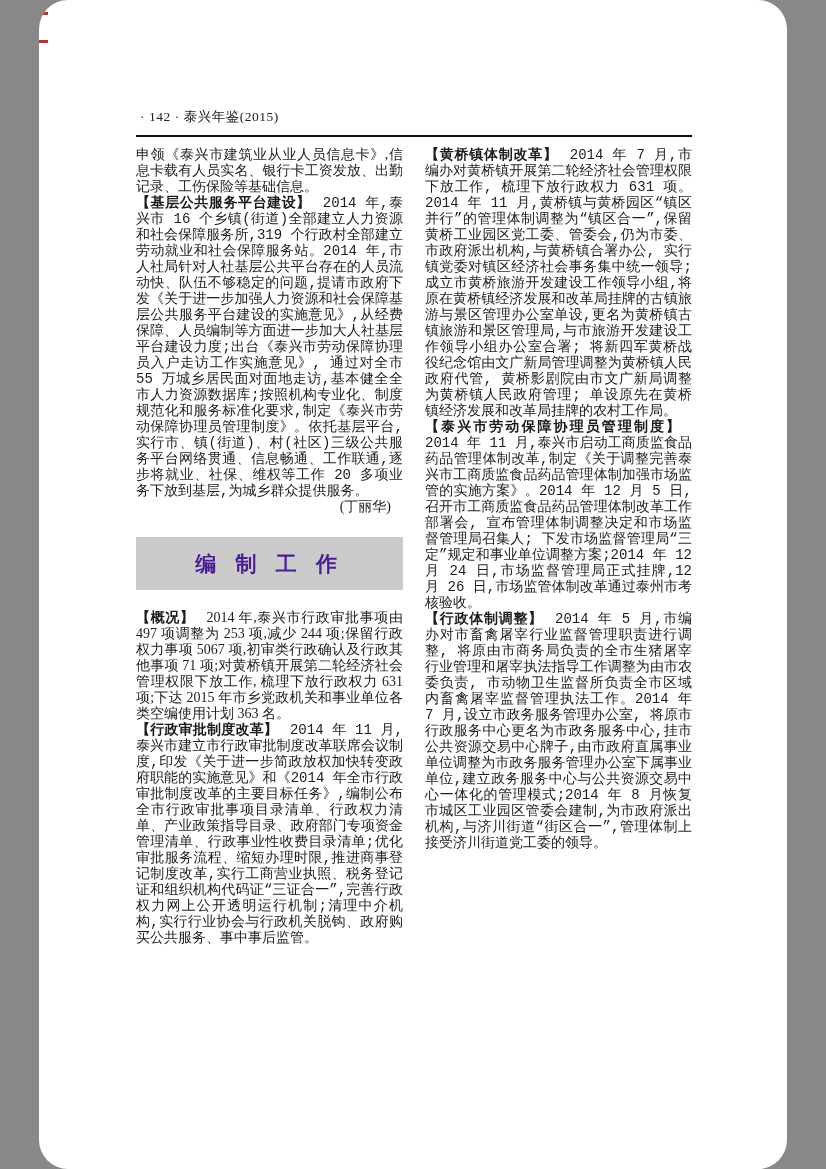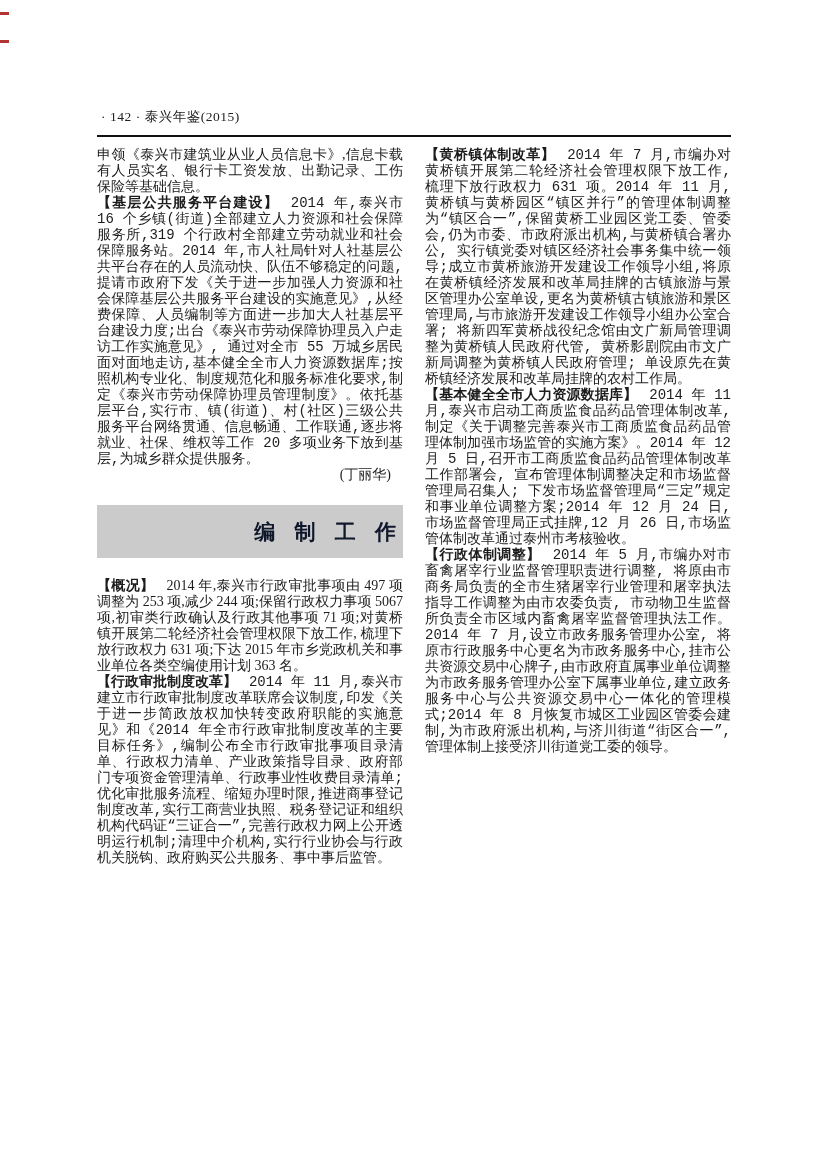--- a/index.html
+++ b/index.html
@@ -1,24 +1,25 @@
 <!DOCTYPE html>
 <html><head>
 <meta charset="utf-8">
 <style>
   html, body { margin: 0; padding: 0; background: #888; }
   .page {
     position: relative;
-    width: 826px;
+    width: 748px;
     height: 1169px;
     margin: 0 auto;
     background: #ffffff;
     font-family: "Liberation Serif", serif;
     color: #1c1c1c;
     overflow: hidden;
+    border-radius: 29px;
   }
   .edge-mark {
     position: absolute;
     left: 0;
     width: 9px;
     height: 3px;
     background: #b23434;
   }
   .edge-mark.m1 { top: 12px; }
   .edge-mark.m2 { top: 40px; }
@@ -58,25 +59,25 @@
     text-align: right;
     padding-right: 12px;
     margin-top: 2px;
   }
   .chapter-box {
     margin: 22px 0 20px 0;
     height: 53px;
     background: #cbcbcb;
     display: flex;
     align-items: center;
-    justify-content: flex-end;
+    justify-content: center;
     font-size: 21px;
     font-weight: bold;
     letter-spacing: 7px;
-    color: #0f172a;
+    color: #4c1d95;
   }
 </style>
 </head>
 <body>
 
 <div class="page">
 
   <div class="edge-mark m1"></div>
   <div class="edge-mark m2"></div>
 
@@ -100,21 +101,21 @@
       <p class="para"><span class="sec-title">【概况】</span><span>2014 年,泰兴市行政审批事项由 497 项调整为 253 项,减少 244 项;保留行政权力事项 5067 项,初审类行政确认及行政其他事项 71 项;对黄桥镇开展第二轮经济社会管理权限下放工作, 梳理下放行政权力 631 项;下达 2015 年市乡党政机关和事业单位各类空编使用计划 363 名。</span></p>
 
       <p class="sec"><span class="sec-title">【行政审批制度改革】</span><span>2014 年 11 月,泰兴市建立市行政审批制度改革联席会议制度,印发《关于进一步简政放权加快转变政府职能的实施意见》和《2014 年全市行政审批制度改革的主要目标任务》,编制公布全市行政审批事项目录清单、行政权力清单、产业政策指导目录、政府部门专项资金管理清单、行政事业性收费目录清单;优化审批服务流程、缩短办理时限,推进商事登记制度改革,实行工商营业执照、税务登记证和组织机构代码证“三证合一”,完善行政权力网上公开透明运行机制;清理中介机构,实行行业协会与行政机关脱钩、政府购买公共服务、事中事后监管。</span></p>
 
     </div>
 
     <div class="col">
 
       <p class="sec"><span class="sec-title">【黄桥镇体制改革】</span><span>2014 年 7 月,市编办对黄桥镇开展第二轮经济社会管理权限下放工作, 梳理下放行政权力 631 项。2014 年 11 月,黄桥镇与黄桥园区“镇区并行”的管理体制调整为“镇区合一”,保留黄桥工业园区党工委、管委会,仍为市委、市政府派出机构,与黄桥镇合署办公, 实行镇党委对镇区经济社会事务集中统一领导;成立市黄桥旅游开发建设工作领导小组,将原在黄桥镇经济发展和改革局挂牌的古镇旅游与景区管理办公室单设,更名为黄桥镇古镇旅游和景区管理局,与市旅游开发建设工作领导小组办公室合署; 将新四军黄桥战役纪念馆由文广新局管理调整为黄桥镇人民政府代管, 黄桥影剧院由市文广新局调整为黄桥镇人民政府管理; 单设原先在黄桥镇经济发展和改革局挂牌的农村工作局。</span></p>
 
-      <p class="sec"><span class="sec-title">【基本健全全市人力资源数据库】</span><span>2014 年 11 月,泰兴市启动工商质监食品药品管理体制改革,制定《关于调整完善泰兴市工商质监食品药品管理体制加强市场监管的实施方案》。2014 年 12 月 5 日,召开市工商质监食品药品管理体制改革工作部署会, 宣布管理体制调整决定和市场监督管理局召集人; 下发市场监督管理局“三定”规定和事业单位调整方案;2014 年 12 月 24 日,市场监督管理局正式挂牌,12 月 26 日,市场监管体制改革通过泰州市考核验收。</span></p>
+      <p class="sec"><span class="sec-title">【泰兴市劳动保障协理员管理制度】</span><span>2014 年 11 月,泰兴市启动工商质监食品药品管理体制改革,制定《关于调整完善泰兴市工商质监食品药品管理体制加强市场监管的实施方案》。2014 年 12 月 5 日,召开市工商质监食品药品管理体制改革工作部署会, 宣布管理体制调整决定和市场监督管理局召集人; 下发市场监督管理局“三定”规定和事业单位调整方案;2014 年 12 月 24 日,市场监督管理局正式挂牌,12 月 26 日,市场监管体制改革通过泰州市考核验收。</span></p>
 
       <p class="sec"><span class="sec-title">【行政体制调整】</span><span>2014 年 5 月,市编办对市畜禽屠宰行业监督管理职责进行调整, 将原由市商务局负责的全市生猪屠宰行业管理和屠宰执法指导工作调整为由市农委负责, 市动物卫生监督所负责全市区域内畜禽屠宰监督管理执法工作。2014 年 7 月,设立市政务服务管理办公室, 将原市行政服务中心更名为市政务服务中心,挂市公共资源交易中心牌子,由市政府直属事业单位调整为市政务服务管理办公室下属事业单位,建立政务服务中心与公共资源交易中心一体化的管理模式;2014 年 8 月恢复市城区工业园区管委会建制,为市政府派出机构,与济川街道“街区合一”,管理体制上接受济川街道党工委的领导。</span></p>
 
     </div>
 
   </div>
 
 </div>
 
 </body></html>

